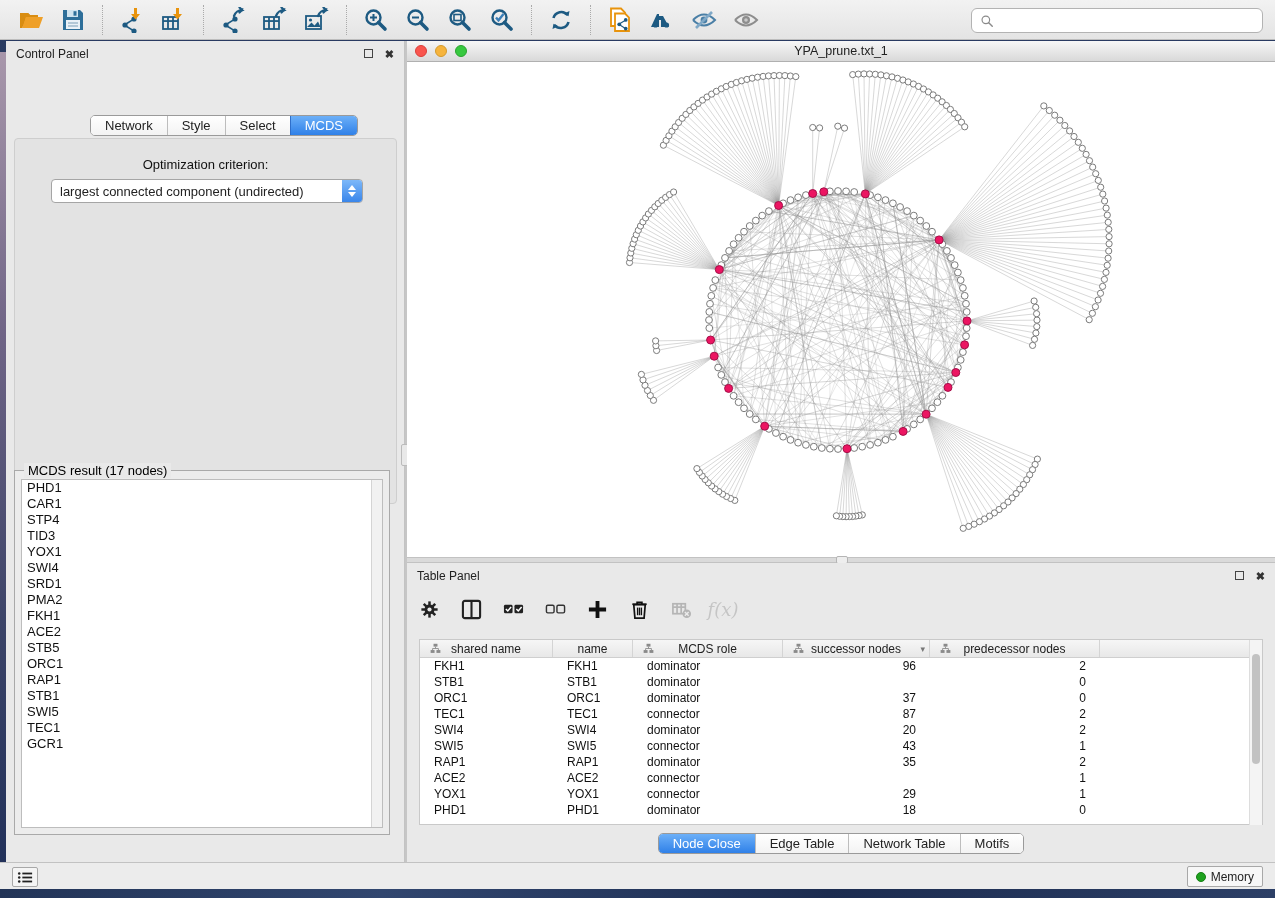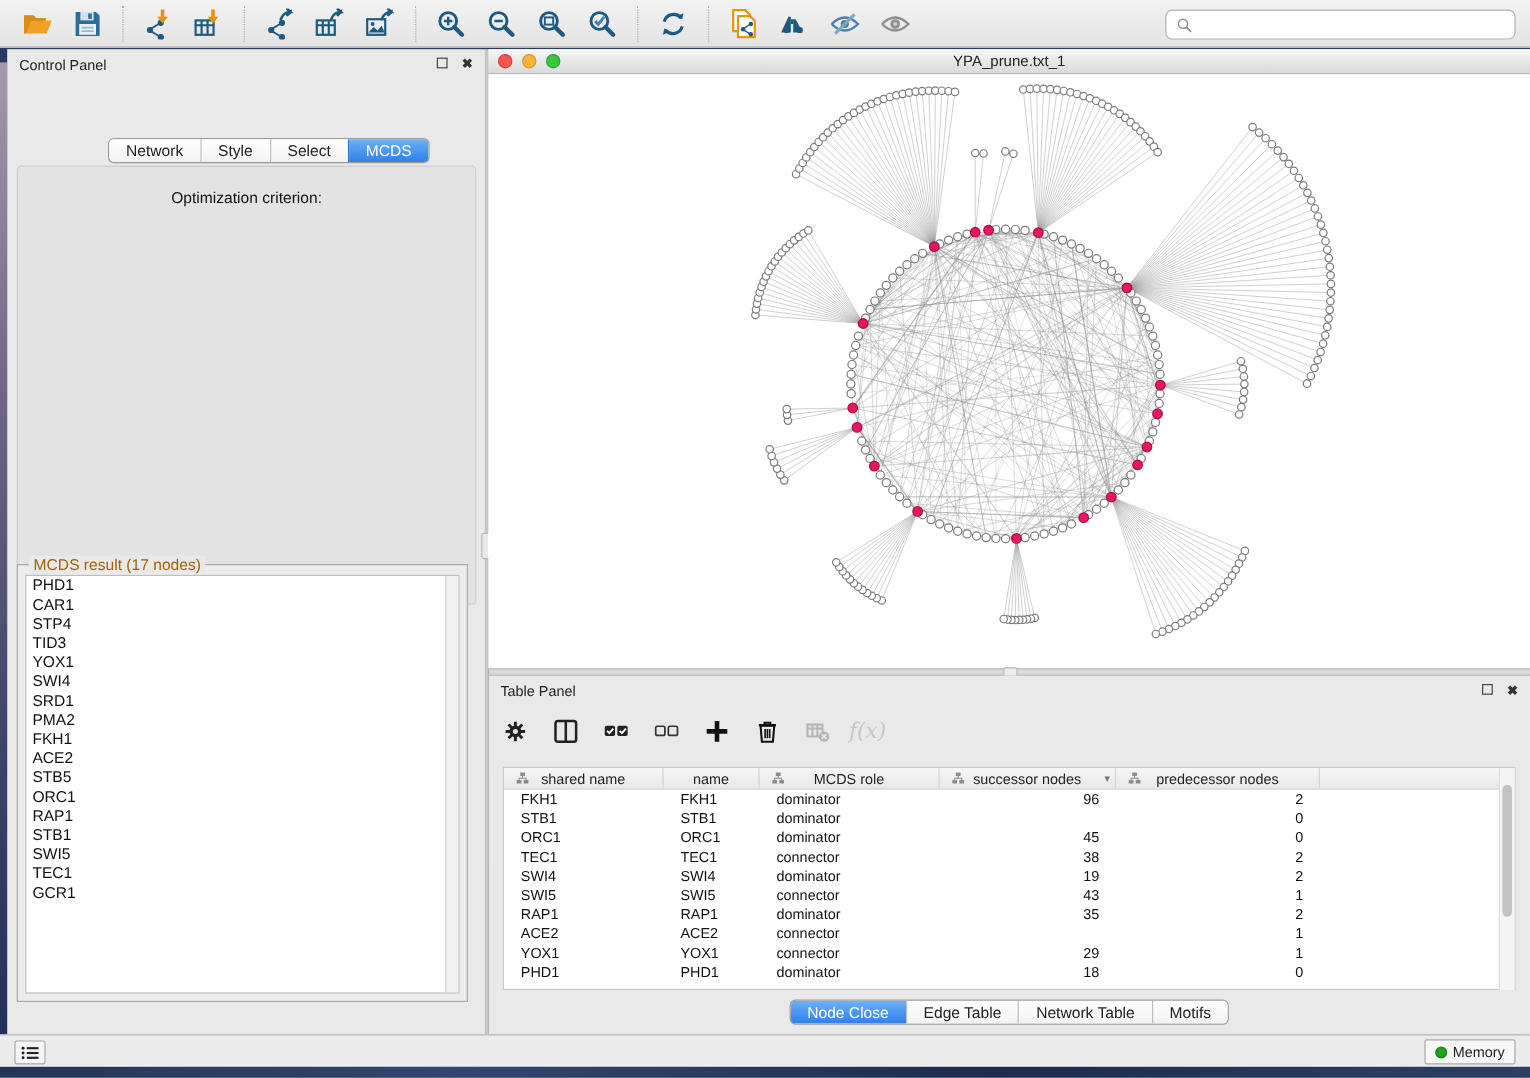--- a/index.html
+++ b/index.html
@@ -53,21 +53,21 @@
   .cap .up, .cap .dn { width:0; height:0; border-left:4px solid transparent; border-right:4px solid transparent; }
   .cap .up { border-bottom:5px solid #fff; margin-bottom:2px; }
   .cap .dn { border-top:5px solid #fff; }
   .btn { height:23px; padding:0 14px; background:linear-gradient(#ffffff,#eeeeee); border:1px solid #a3a3a3;
     border-radius:4px; font-size:13px; color:#111; display:inline-flex; align-items:center; }
   .btn.focus { box-shadow:0 0 0 3px rgba(110,160,235,.6); border-color:#6d9fe2; }
   .cp-buttons { left:0; top:76px; width:100%; display:flex; justify-content:center; gap:14px; }
 
   .fieldset { left:8px; top:422px; width:376px; height:372px; }
   .fieldset .box { position:absolute; left:0; top:7px; right:0; bottom:0; border:1px solid #a9a9a9; background:#ececec; }
-  .fieldset .legend { position:absolute; left:10px; top:0; background:#e9e9e9; padding:0 4px; font-size:13px; color:#a16207; z-index:2; }
+  .fieldset .legend { position:absolute; left:10px; top:0; background:#e9e9e9; padding:0 4px; font-size:13px; color:#000000; z-index:2; }
   .mcds-list { position:absolute; left:7px; top:16px; right:7px; bottom:7px; background:#fff; border:1px solid #bdbdbd; overflow:hidden; }
   .mcds-scroll { position:absolute; right:0; top:0; width:11px; height:100%; background:#f1f1f1; border-left:1px solid #d4d4d4; }
   .mcds-item { font-size:13px; line-height:16px; padding-left:5px; color:#111; }
 
   .v-divider { left:405px; top:41px; width:2px; height:821px; background:#c6c6c6; }
   .v-grip { left:401px; top:444px; width:9px; height:22px; background:#e9e9e9; border:1px solid #bbb; border-radius:2px; }
 
   
   .net-window { left:407px; top:41px; width:868px; height:516px; background:#fff; }
   .net-titlebar { height:21px; background:linear-gradient(#f7f7f7,#d9d9d9); border-bottom:1px solid #b0b0b0;
@@ -291,20 +291,27 @@
   </div>
   <div class="abs seg-tabs cp-tabs" id="cp-tabs">
       <div class="seg-tab">Network</div>
       <div class="seg-tab">Style</div>
       <div class="seg-tab">Select</div>
       <div class="seg-tab sel">MCDS</div>
     </div>
 
   <div class="abs cp-sub">
     <div class="abs opt-label">Optimization criterion:</div>
+    <div class="abs cp-select">
+      <span class="val">largest connected component (undirected)</span>
+      <span class="cap">
+          <span class="up"></span>
+          <span class="dn"></span>
+        </span>
+    </div>
   </div>
 
   <div class="abs fieldset">
     <div class="box"></div>
     <div class="legend">MCDS result (17 nodes)</div>
     <div class="mcds-list" id="mcds-list">
       <div class="mcds-scroll"></div>
     <div class="mcds-item">PHD1</div>
         <div class="mcds-item">CAR1</div>
         <div class="mcds-item">STP4</div>
@@ -1218,35 +1225,35 @@
           <div class="g-cell txt" style="width: 133px;">STB1</div>
           <div class="g-cell txt" style="width: 80px;">STB1</div>
           <div class="g-cell txt" style="width: 150px;">dominator</div>
           <div class="g-cell num" style="width: 147px; margin-top: 14px;">62</div>
           <div class="g-cell num" style="width: 170px;">0</div>
         </div>
         <div class="grid-row">
           <div class="g-cell txt" style="width: 133px;">ORC1</div>
           <div class="g-cell txt" style="width: 80px;">ORC1</div>
           <div class="g-cell txt" style="width: 150px;">dominator</div>
-          <div class="g-cell num" style="width: 147px;">45</div>
+          <div class="g-cell num" style="width: 147px;">37</div>
           <div class="g-cell num" style="width: 170px;">0</div>
         </div>
         <div class="grid-row">
           <div class="g-cell txt" style="width: 133px;">TEC1</div>
           <div class="g-cell txt" style="width: 80px;">TEC1</div>
           <div class="g-cell txt" style="width: 150px;">connector</div>
-          <div class="g-cell num" style="width: 147px;">38</div>
+          <div class="g-cell num" style="width: 147px;">87</div>
           <div class="g-cell num" style="width: 170px;">2</div>
         </div>
         <div class="grid-row">
           <div class="g-cell txt" style="width: 133px;">SWI4</div>
           <div class="g-cell txt" style="width: 80px;">SWI4</div>
           <div class="g-cell txt" style="width: 150px;">dominator</div>
-          <div class="g-cell num" style="width: 147px;">19</div>
+          <div class="g-cell num" style="width: 147px;">20</div>
           <div class="g-cell num" style="width: 170px;">2</div>
         </div>
         <div class="grid-row">
           <div class="g-cell txt" style="width: 133px;">SWI5</div>
           <div class="g-cell txt" style="width: 80px;">SWI5</div>
           <div class="g-cell txt" style="width: 150px;">connector</div>
           <div class="g-cell num" style="width: 147px;">43</div>
           <div class="g-cell num" style="width: 170px;">1</div>
         </div>
         <div class="grid-row">

